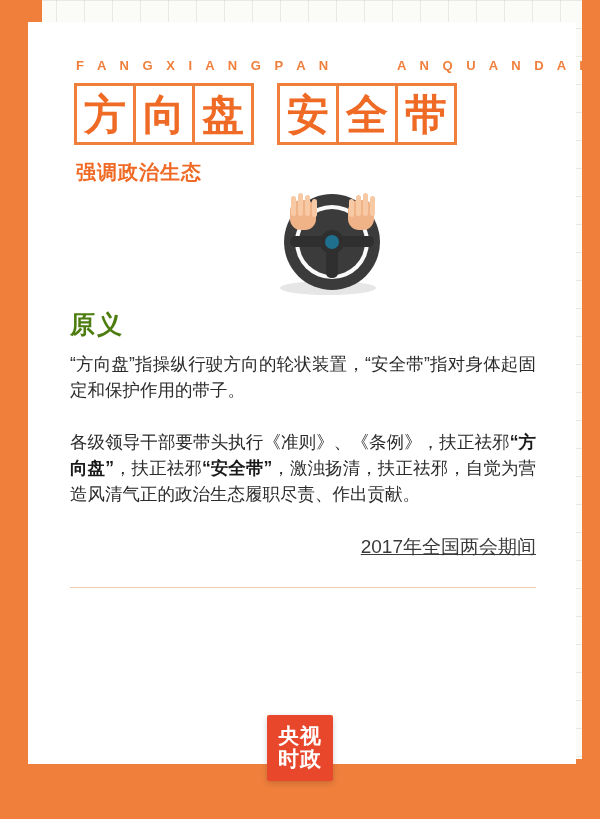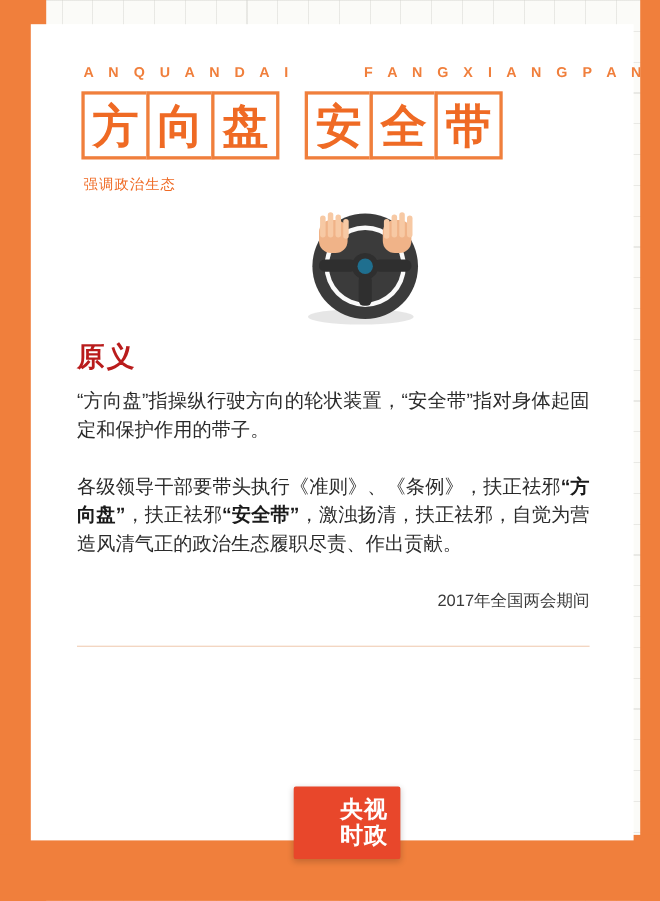--- a/index.html
+++ b/index.html
@@ -92,85 +92,85 @@
     line-height: 58px;
     text-align: center;
     font-weight: bold;
     font-family: "DejaVu Sans", "Liberation Sans", sans-serif;
     box-sizing: border-box;
     margin-right: -3px;
     background: #fff;
   }
   .subtitle {
     color: #ef6a24;
-    font-size: 13px;
-    font-weight: normal;
+    font-size: 20px;
+    font-weight: bold;
     margin: 14px 0 0 6px;
     letter-spacing: 1px;
   }
   
   .wheel-wrap {
     position: absolute;
     left: 232px;
     top: 158px;
     width: 150px;
     height: 120px;
   }
   
   .sections {
     position: absolute;
     left: 42px;
     top: 286px;
     width: 466px;
   }
   .sec-head {
-    color: #b91c1c;
+    color: #4d7c0f;
     font-size: 25px;
     font-weight: bold;
     margin: 0 0 10px 0;
     letter-spacing: 2px;
   }
   .sec-body {
     color: #2b2b2b;
     font-size: 17.5px;
     line-height: 26px;
     text-align: justify;
     margin: 0 0 26px 0;
   }
   .sec-body b {
     font-weight: bold;
     color: #1a1a1a;
   }
   .attrib {
     text-align: right;
     color: #3a3a3a;
-    font-size: 15px;
+    font-size: 19px;
     line-height: 28px;
     margin-top: 10px;
+    text-decoration: underline;
   }
   .divider {
     margin-top: 26px;
     border-top: 1px solid #f0cdb4;
     width: 100%;
   }
   
   .logo {
     position: absolute;
     left: 267px;
     bottom: 38px;
     width: 66px;
     height: 66px;
     background: #e8472b;
     color: #ffffff;
     border-radius: 2px;
     display: flex;
     align-items: center;
     justify-content: center;
     box-shadow: 0 2px 6px rgba(0,0,0,0.18);
-    padding-left: 31px;
   }
   .logo-text {
     font-size: 21px;
     font-weight: bold;
     line-height: 23px;
     text-align: center;
     letter-spacing: 1px;
     font-family: "DejaVu Sans", "Liberation Sans", sans-serif;
   }
 </style>
@@ -180,22 +180,22 @@
 <div class="poster">
 
   <div class="band-left"></div>
   <div class="band-right"></div>
   <div class="band-bottom"></div>
 
   <div class="card">
     <div class="card-inner">
 
       <div class="pinyin">
+        <span>F A N G X I A N G P A N</span>
         <span>A N  Q U A N  D A I</span>
-        <span>F A N G X I A N G P A N</span>
       </div>
 
       <div class="title-row">
         <div class="title-group">
           <div class="tchar">方</div>
           <div class="tchar">向</div>
           <div class="tchar">盘</div>
         </div>
         <div class="title-group">
           <div class="tchar">安</div>

